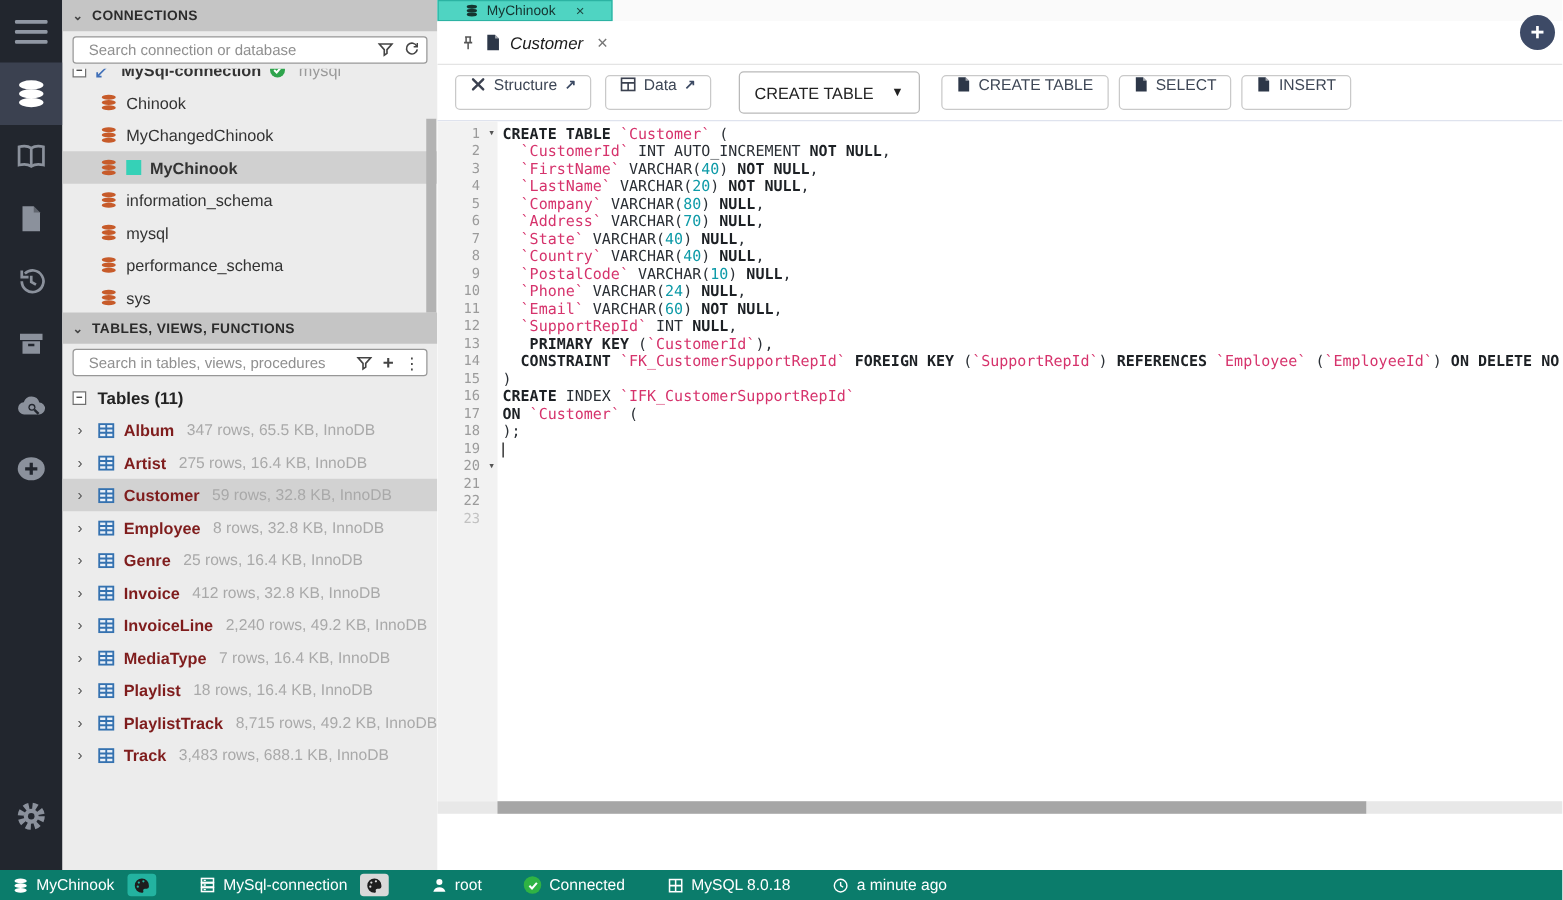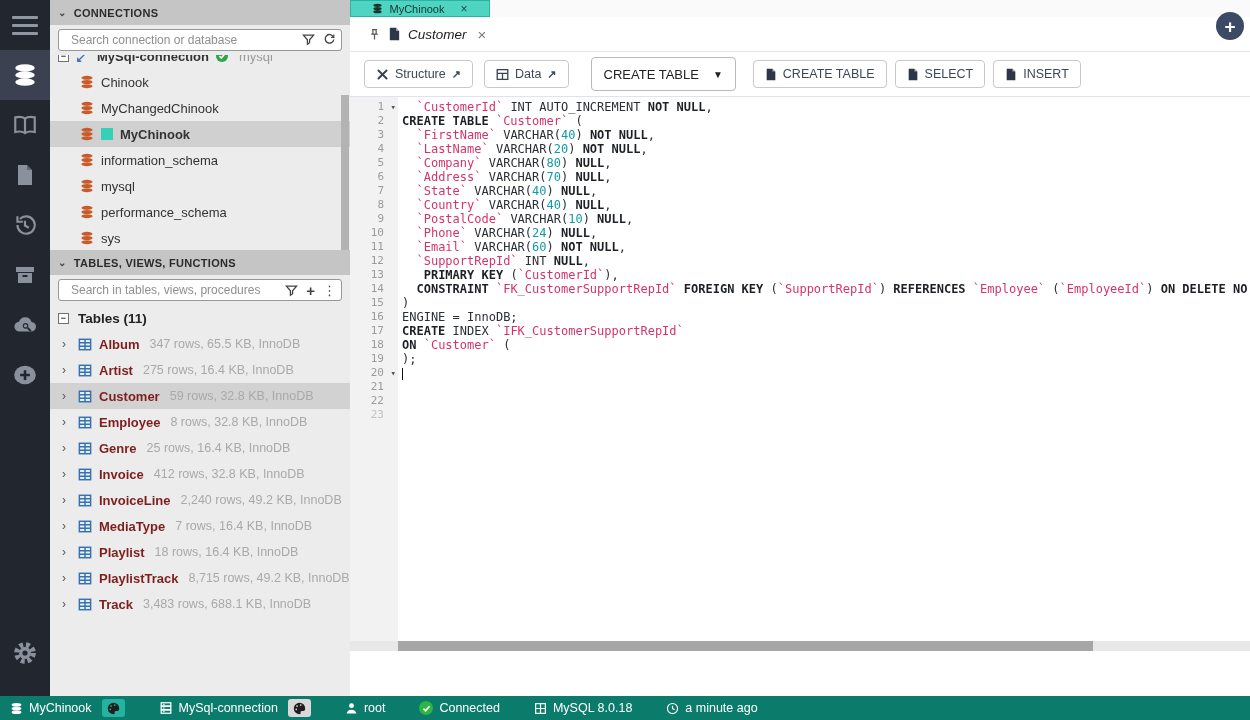--- a/index.html
+++ b/index.html
@@ -45,21 +45,21 @@
   
   .main { position:absolute; left:350px; top:0; right:0; height:696px; background:#fff; }
   .tabgroup-strip { height:17px; background:#fafafa; display:flex; }
   .group-tab { width:140px; height:17px; background:#4fd4c2; border:1px solid #2cb3a3; display:flex; align-items:center; justify-content:center; gap:6px; font-size:11px; color:#153430; cursor:pointer; }
   .group-tab .gx { color:#1d4a43; font-size:12px; margin-left:10px; cursor:pointer; }
   .tab-row { height:35px; background:#fff; border-bottom:1px solid #e4e4e4; display:flex; align-items:center; padding-left:18px; gap:7px; position:relative; }
   .tab-label { font-style:italic; font-size:13.5px; color:#1c1c1c; }
   .tab-close { color:#777; font-size:15px; margin-left:4px; cursor:pointer; }
   .add-circle { position:absolute; right:6px; top:-5px; width:28px; height:28px; border-radius:50%; background:#3d4a66; color:#fff; display:flex; align-items:center; justify-content:center; font-size:19px; font-weight:bold; cursor:pointer; line-height:1; }
   .toolbar { height:45px; border-bottom:1px solid #dfe3ee; display:flex; align-items:center; padding:0 14px; gap:11px; }
-  .tb-btn { height:28px; background:#fff; border:1px solid #c9c9c9; border-radius:4px; display:inline-flex; align-items:center; gap:6px; padding:0 11px; font-size:12.5px; color:#3e4756; cursor:pointer; white-space:nowrap; }
+  .tb-btn { height:28px; background:#fff; border:1px solid #c9c9c9; border-radius:4px; display:inline-flex; align-items:flex-start; gap:6px; padding:0 11px; font-size:12.5px; color:#3e4756; cursor:pointer; white-space:nowrap; }
   .tb-btn .extarrow { font-size:11px; color:#3c4a63; font-weight:bold; }
   .tb-select { height:34px; min-width:140px; background:#fff; border:1px solid #b9b9b9; border-radius:4px; display:inline-flex; align-items:center; justify-content:space-between; padding:0 12px; font-size:13px; color:#222; cursor:pointer; gap:14px; margin-right:6px; }
   .tb-select .selchev { font-size:10px; color:#222; }
 
   
   .editor { position:relative; height:544px; display:flex; overflow:hidden; font-family:"DejaVu Sans Mono","Liberation Mono",monospace; }
   .gutter { width:48px; flex:0 0 48px; background:#f2f2f2; padding-top:3px; }
   .gl { height:14px; font-size:11px; line-height:14px; color:#9b9b9b; text-align:right; padding-right:14px; position:relative; }
   .gl.dim { color:#c2c2c2; }
   .gl .fold { position:absolute; right:2px; top:0; font-size:9px; color:#555; }
@@ -513,36 +513,35 @@
         <div class="gl">16</div>
         <div class="gl">17</div>
         <div class="gl">18</div>
         <div class="gl">19</div>
         <div class="gl">20<span class="fold">▾</span></div>
         <div class="gl">21</div>
         <div class="gl">22</div>
         <div class="gl dim">23</div>
       </div>
     <div class="code" id="code">
+        <div class="cl"><span class="tk">CREATE TABLE </span><span class="ts">`Customer`</span><span class="tp"> (</span></div>
         <div class="cl"><span class="tp">  </span><span class="ts">`CustomerId`</span><span class="tp"> INT AUTO_INCREMENT </span><span class="tk">NOT NULL</span><span class="tp">,</span></div>
-        <div class="cl"><span class="tk">CREATE TABLE </span><span class="ts">`Customer`</span><span class="tp"> (</span></div>
         <div class="cl"><span class="tp">  </span><span class="ts">`FirstName`</span><span class="tp"> VARCHAR(</span><span class="tn">40</span><span class="tp">) </span><span class="tk">NOT NULL</span><span class="tp">,</span></div>
         <div class="cl"><span class="tp">  </span><span class="ts">`LastName`</span><span class="tp"> VARCHAR(</span><span class="tn">20</span><span class="tp">) </span><span class="tk">NOT NULL</span><span class="tp">,</span></div>
         <div class="cl"><span class="tp">  </span><span class="ts">`Company`</span><span class="tp"> VARCHAR(</span><span class="tn">80</span><span class="tp">) </span><span class="tk">NULL</span><span class="tp">,</span></div>
         <div class="cl"><span class="tp">  </span><span class="ts">`Address`</span><span class="tp"> VARCHAR(</span><span class="tn">70</span><span class="tp">) </span><span class="tk">NULL</span><span class="tp">,</span></div>
         <div class="cl"><span class="tp">  </span><span class="ts">`State`</span><span class="tp"> VARCHAR(</span><span class="tn">40</span><span class="tp">) </span><span class="tk">NULL</span><span class="tp">,</span></div>
         <div class="cl"><span class="tp">  </span><span class="ts">`Country`</span><span class="tp"> VARCHAR(</span><span class="tn">40</span><span class="tp">) </span><span class="tk">NULL</span><span class="tp">,</span></div>
         <div class="cl"><span class="tp">  </span><span class="ts">`PostalCode`</span><span class="tp"> VARCHAR(</span><span class="tn">10</span><span class="tp">) </span><span class="tk">NULL</span><span class="tp">,</span></div>
         <div class="cl"><span class="tp">  </span><span class="ts">`Phone`</span><span class="tp"> VARCHAR(</span><span class="tn">24</span><span class="tp">) </span><span class="tk">NULL</span><span class="tp">,</span></div>
         <div class="cl"><span class="tp">  </span><span class="ts">`Email`</span><span class="tp"> VARCHAR(</span><span class="tn">60</span><span class="tp">) </span><span class="tk">NOT NULL</span><span class="tp">,</span></div>
         <div class="cl"><span class="tp">  </span><span class="ts">`SupportRepId`</span><span class="tp"> INT </span><span class="tk">NULL</span><span class="tp">,</span></div>
         <div class="cl"><span class="tp">   </span><span class="tk">PRIMARY KEY</span><span class="tp"> (</span><span class="ts">`CustomerId`</span><span class="tp">),</span></div>
         <div class="cl"><span class="tp">  </span><span class="tk">CONSTRAINT</span><span class="tp"> </span><span class="ts">`FK_CustomerSupportRepId`</span><span class="tp"> </span><span class="tk">FOREIGN KEY</span><span class="tp"> (</span><span class="ts">`SupportRepId`</span><span class="tp">) </span><span class="tk">REFERENCES</span><span class="tp"> </span><span class="ts">`Employee`</span><span class="tp"> (</span><span class="ts">`EmployeeId`</span><span class="tp">) </span><span class="tk">ON DELETE NO</span></div>
         <div class="cl"><span class="tp">)</span></div>
-        <div class="cl"><span class="tp">ENGINE = InnoDB;</span></div>
         <div class="cl"><span class="tk">CREATE</span><span class="tp"> INDEX </span><span class="ts">`IFK_CustomerSupportRepId`</span></div>
         <div class="cl"><span class="tk">ON</span><span class="tp"> </span><span class="ts">`Customer`</span><span class="tp"> (</span></div>
         <div class="cl"><span class="tp">);</span></div>
         <div class="cl"><span class="cursor"></span></div>
       </div>
   </div>
   <div class="hscroll">
       <div class="thumb"></div>
     </div>
 </div>

